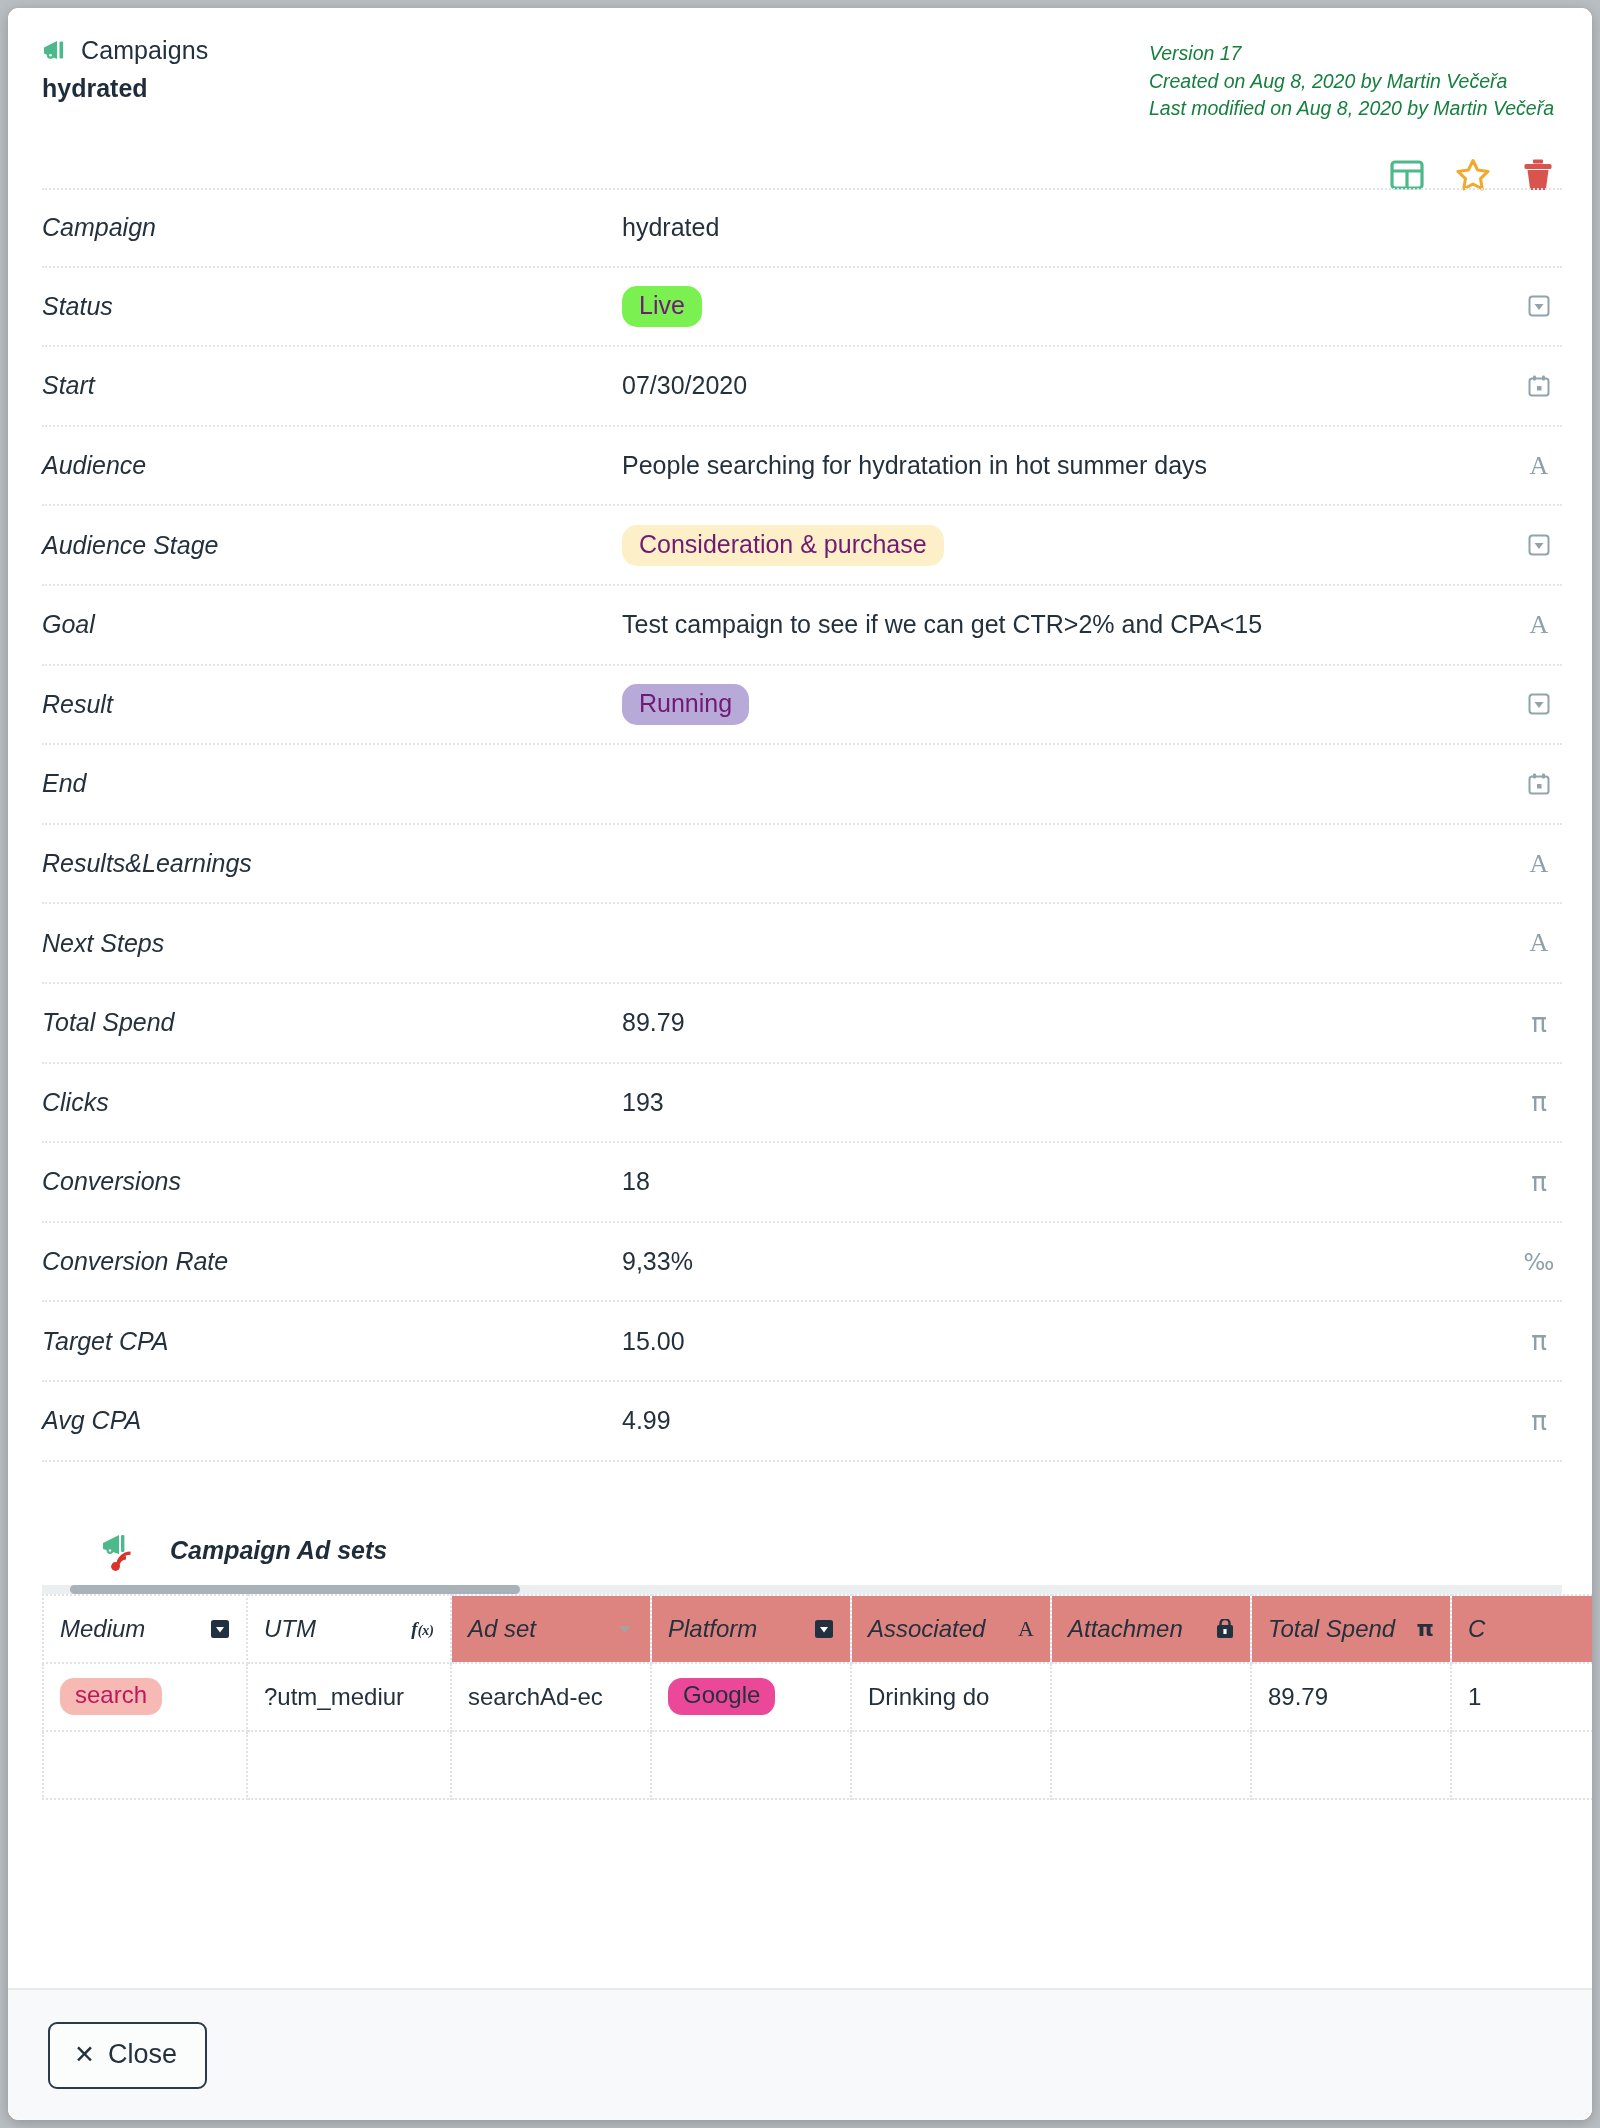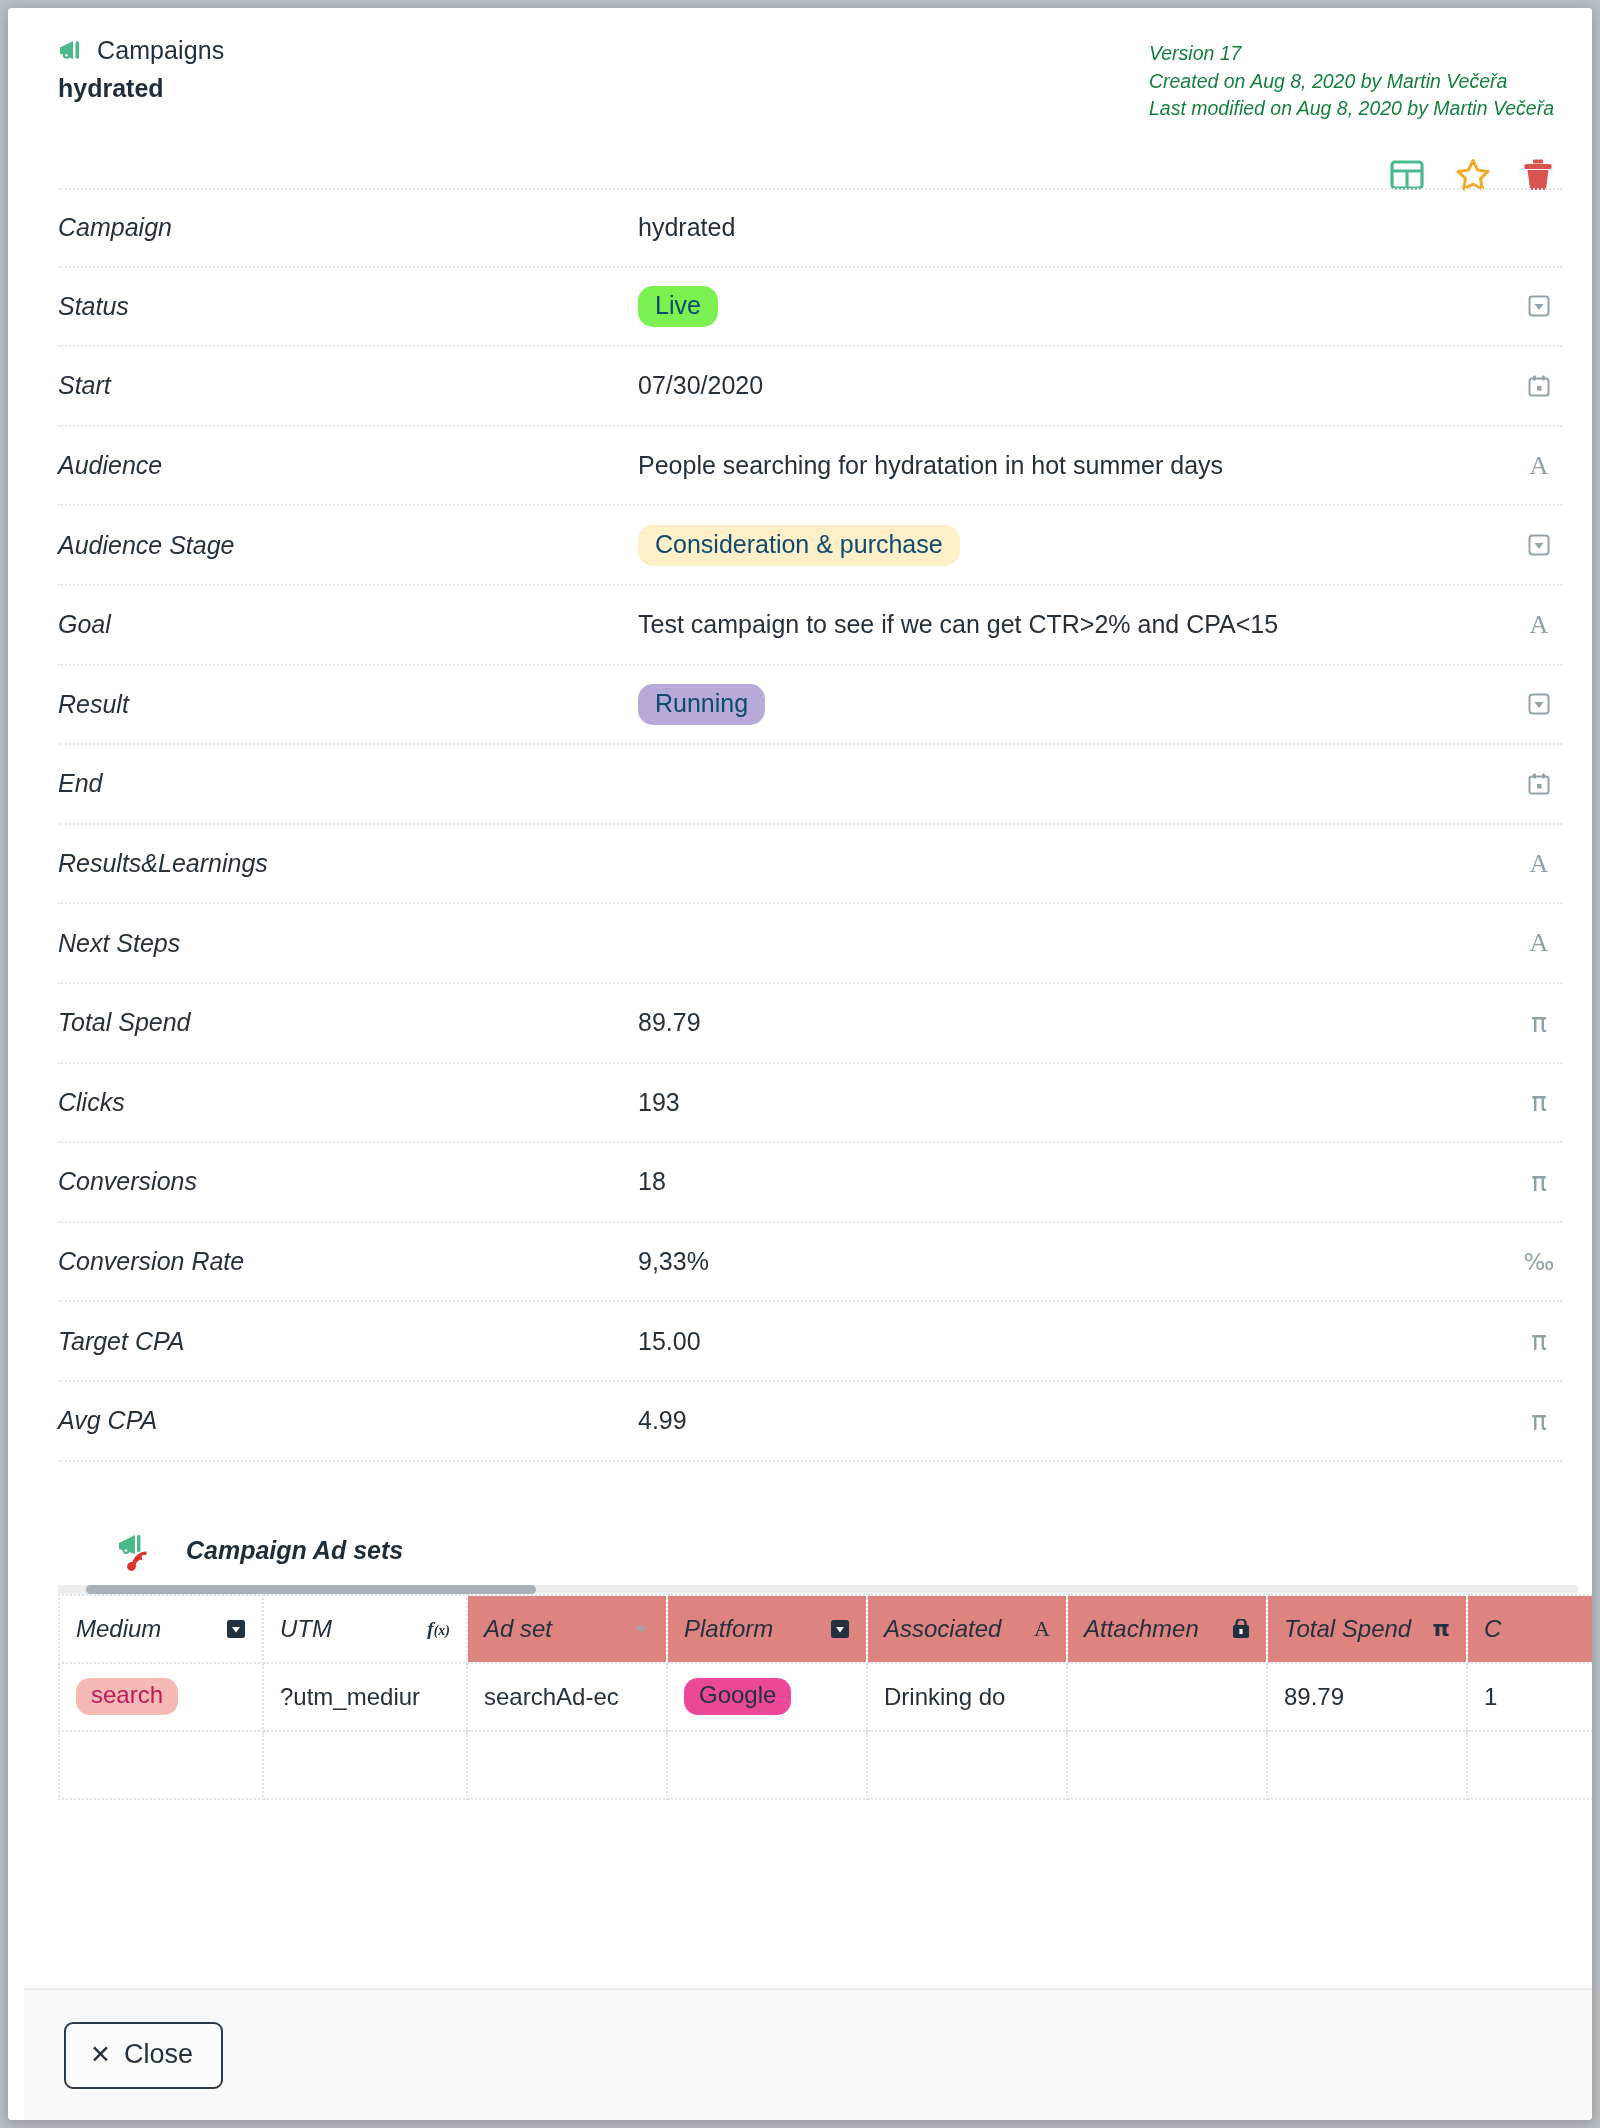--- a/index.html
+++ b/index.html
@@ -13,26 +13,25 @@
   }
 
   
   #modal {
     position: absolute;
     left: 8px;
     top: 8px;
     width: 1584px;
     height: 2112px;
     background: #ffffff;
-    border-radius: 4px;
+    border-radius: 11px;
     box-shadow: 0 3px 14px rgba(0,0,0,.22);
     overflow: hidden;
     display: flex;
     flex-direction: column;
-    padding-left: 16px;
   }
 
   
   #scrollbody {
     flex: 1 1 auto;
     position: relative;
     overflow: hidden;
     background: #fff;
   }
 
@@ -119,21 +118,21 @@
     font-family: "DejaVu Sans", sans-serif;
   }
 
   
   .pill {
     display: inline-block;
     padding: 5px 17px 7px;
     border-radius: 15px;
     font-size: 25px;
     line-height: 1.15;
-    color: #0c4a6e;
+    color: #701a75;
   }
   .pill-green  { background: #7bf051; }
   .pill-yellow { background: #fdefc8; }
   .pill-purple { background: #b8aad8; }
 
   
   .subsec { margin-top: 70px; padding: 0 0 0 34px; }
   .subhead {
     display: flex;
     align-items: center;

